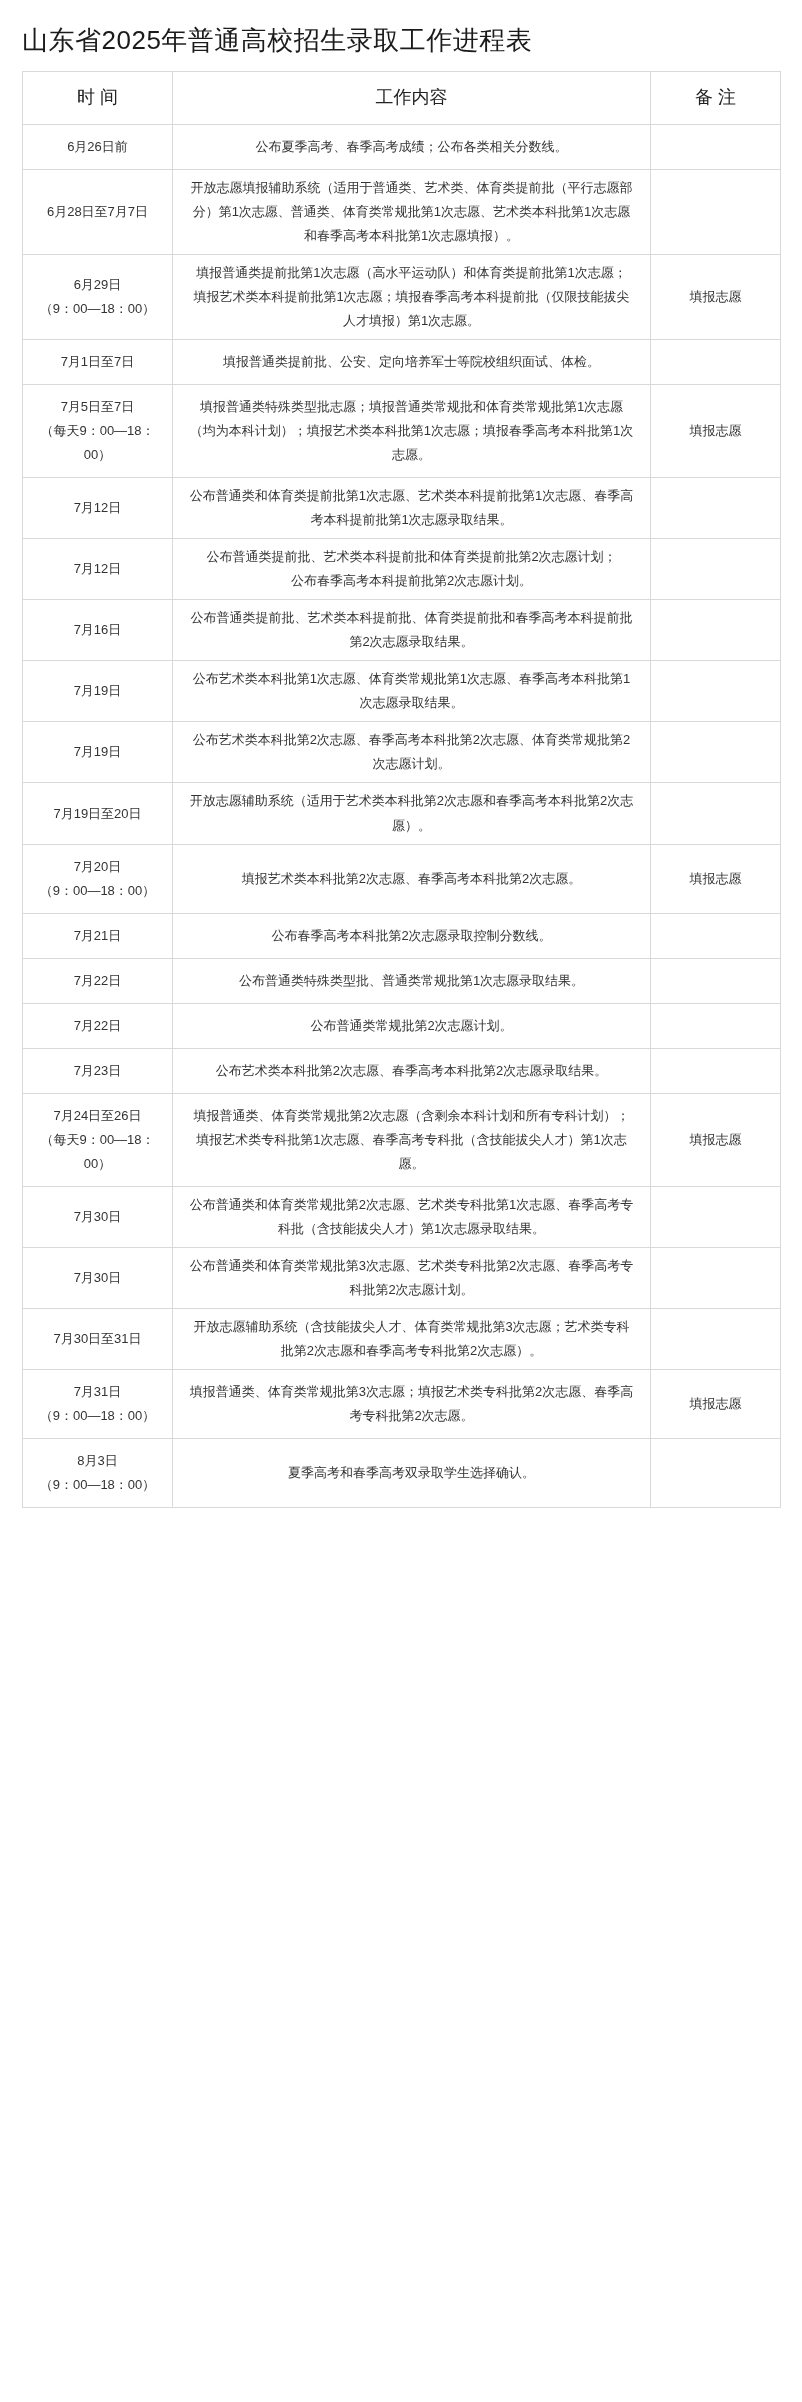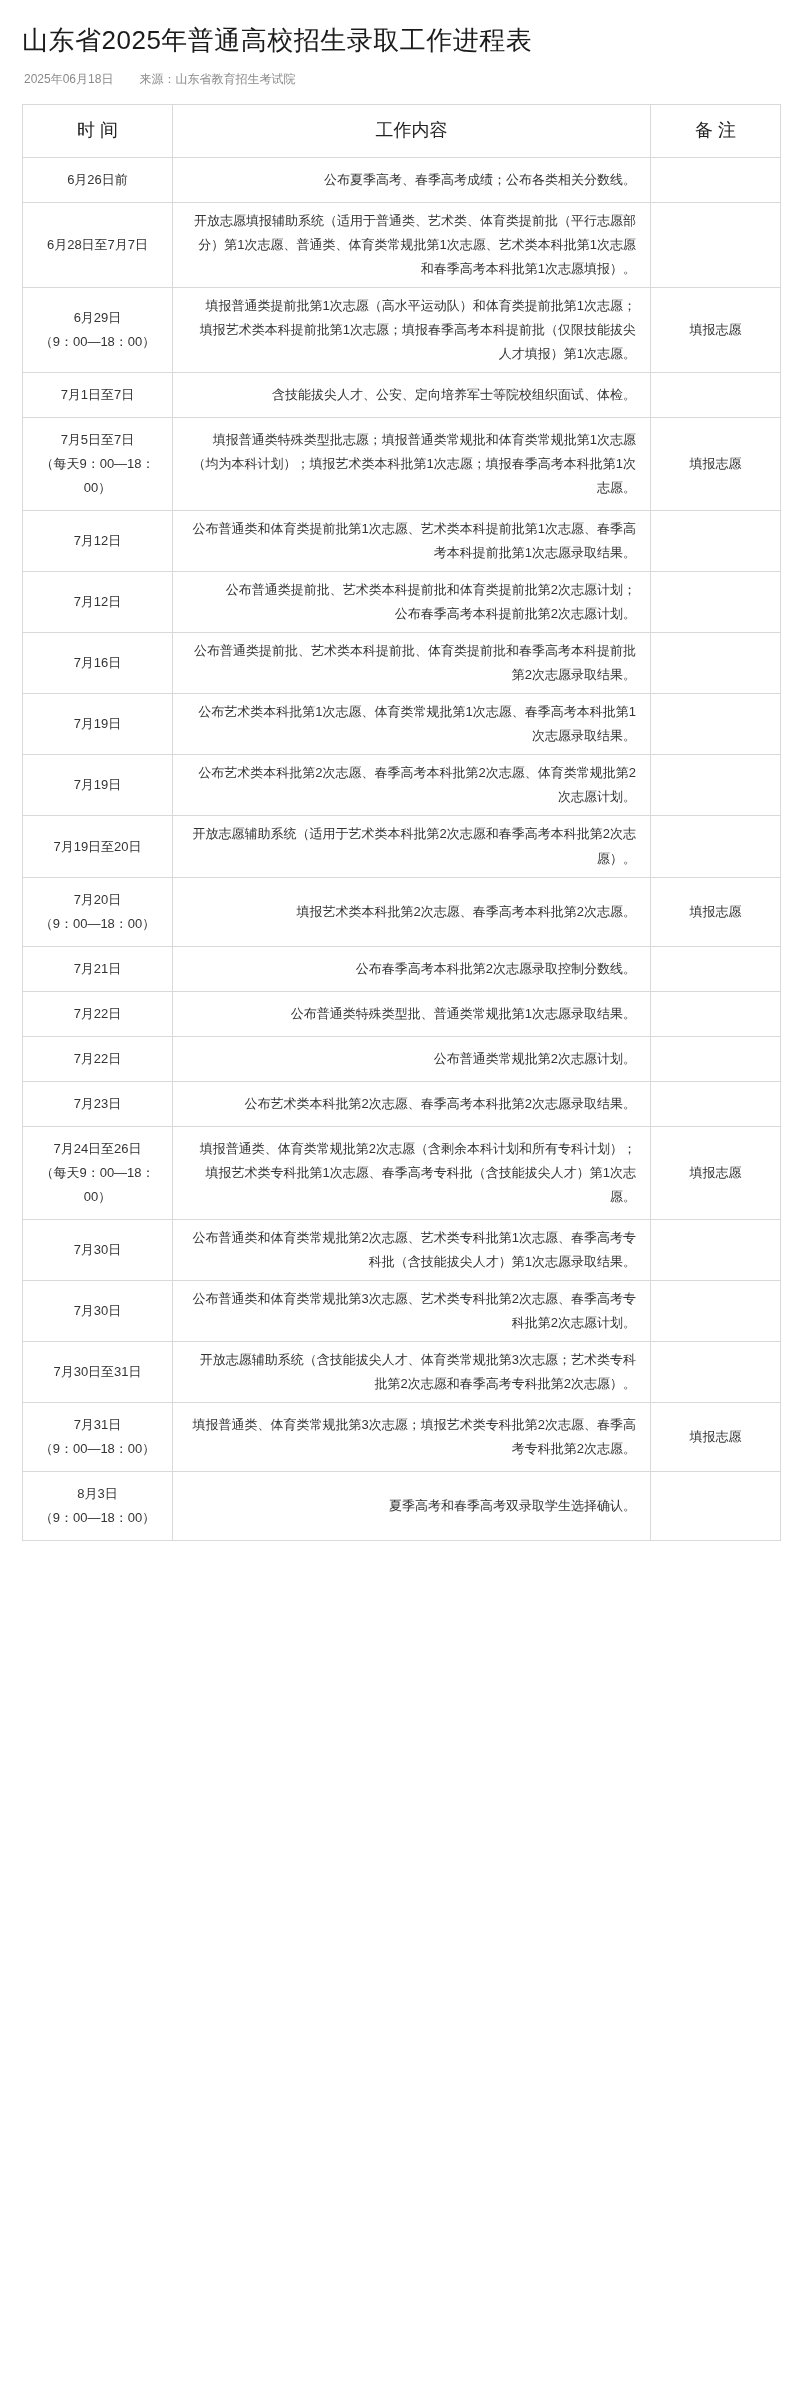--- a/index.html
+++ b/index.html
@@ -68,21 +68,21 @@
 
   td.time {
     text-align: center;
     padding: 10px 6px;
     white-space: pre-line;
     font-size: 13px;
     line-height: 1.8;
     margin-left: 23px;
   }
   td.content {
-    text-align: right;
+    text-align: center;
     padding: 6px 14px;
     white-space: pre-line;
     font-size: 13px;
     line-height: 1.95;
   }
   td.note {
     text-align: center;
     padding: 10px 15px;
     font-size: 13px;
   }
@@ -90,24 +90,20 @@
     height: 6px;
   }
 </style>
 </head>
 <body>
 
 <div class="page">
 
   <h1 class="doc-title">山东省2025年普通高校招生录取工作进程表</h1>
 
-  <div class="meta-row">
-    <span class="meta-date">2025年06月18日</span>
-    <span class="meta-source"><span>来源：</span><span>山东省教育招生考试院</span></span>
-  </div>
 
   <table class="schedule">
     <colgroup>
       <col class="c-time">
       <col class="c-content">
       <col class="c-note">
     </colgroup>
     <thead>
       <tr>
         <th>时 间</th>
@@ -128,21 +124,21 @@
         </tr>
         <tr>
           <td class="time">6月29日
 （9：00—18：00）</td>
           <td class="content">填报普通类提前批第1次志愿（高水平运动队）和体育类提前批第1次志愿；
 填报艺术类本科提前批第1次志愿；填报春季高考本科提前批（仅限技能拔尖人才填报）第1次志愿。</td>
           <td class="note">填报志愿</td>
         </tr>
         <tr>
           <td class="time">7月1日至7日</td>
-          <td class="content">含技能拔尖人才、公安、定向培养军士等院校组织面试、体检。</td>
+          <td class="content">填报普通类提前批、公安、定向培养军士等院校组织面试、体检。</td>
           <td class="note"></td>
         </tr>
         <tr>
           <td class="time">7月5日至7日
 （每天9：00—18：00）</td>
           <td class="content">填报普通类特殊类型批志愿；填报普通类常规批和体育类常规批第1次志愿（均为本科计划）；填报艺术类本科批第1次志愿；填报春季高考本科批第1次志愿。</td>
           <td class="note">填报志愿</td>
         </tr>
         <tr>
           <td class="time">7月12日</td>

